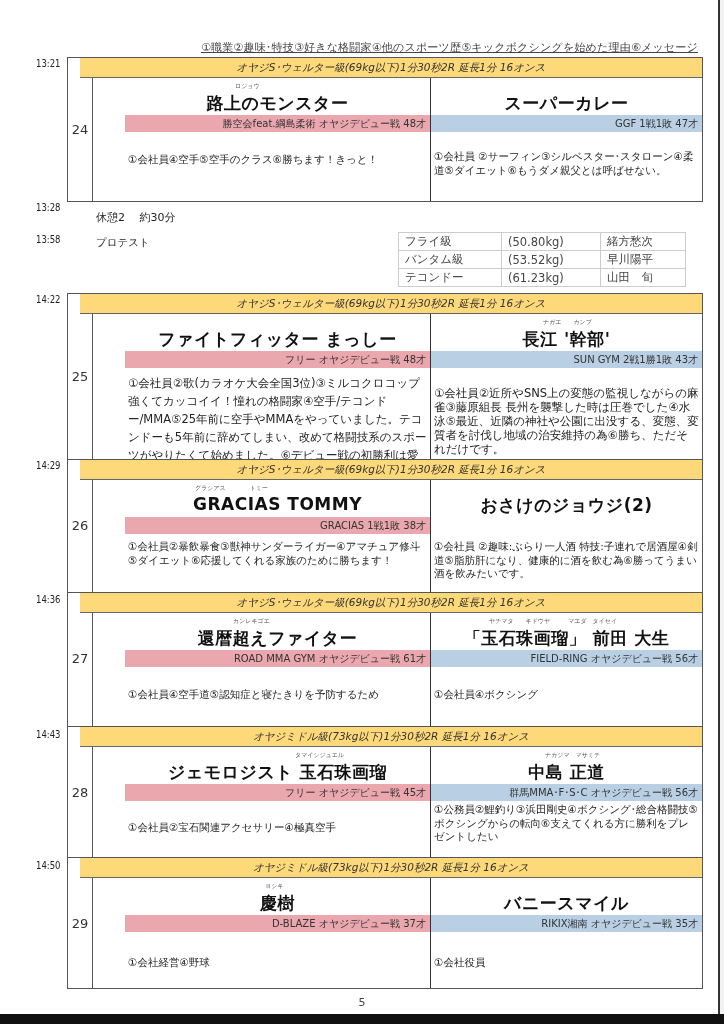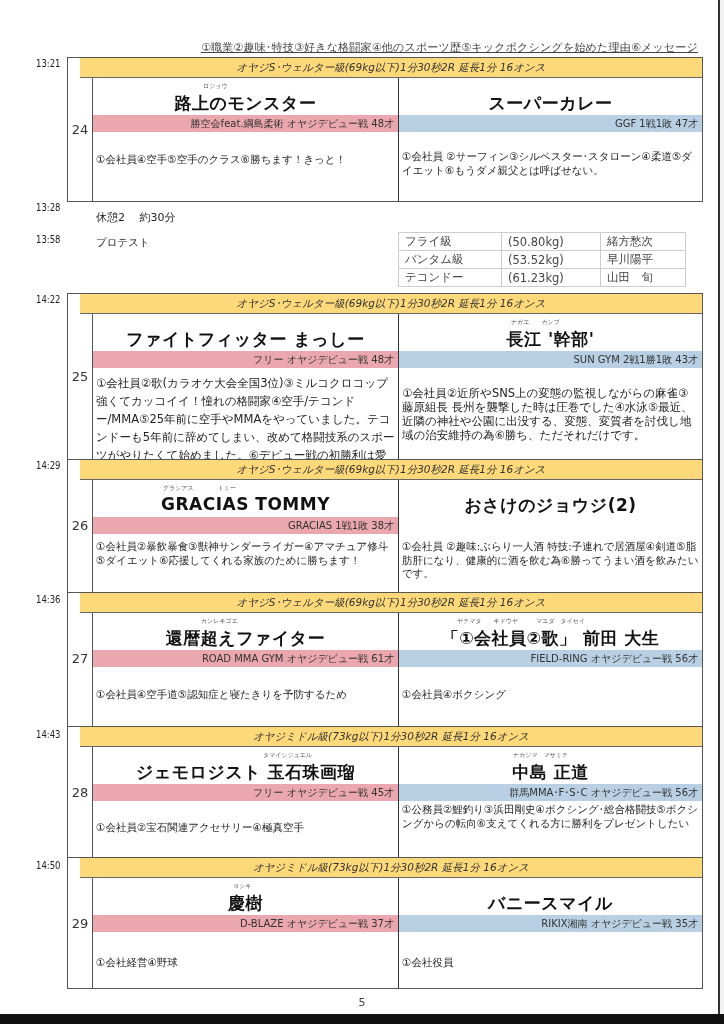--- a/index.html
+++ b/index.html
@@ -36,21 +36,21 @@
   .bout .num {
     position: absolute; left: 0; width: 24px; text-align: center;
     font-size: 13px; color: #333;
   }
   .bout .rule {
     position: absolute; left: 12px; right: 0; top: 0; height: 19px;
     background: #fdd97a; border-bottom: 1px solid #666;
     text-align: center; font-size: 10.5px; font-style: italic; line-height: 19px; color: #333;
   }
   .fighter {
-    position: absolute; top: 20px; bottom: 0;
+    position: absolute; top: 20px; bottom: 0; margin-left: 32px;
   }
   .fighter.red { left: 25px; width: 305px; border-right: 1px solid #333; }
   .fighter.blue { left: 331px; right: 0; }
   .fname {
     position: absolute; left: 0; right: 0; top: 14px; text-align: center;
     font-size: 17px; font-weight: bold; color: #111; letter-spacing: 0.5px;
     font-family: "DejaVu Sans", sans-serif;
   }
   .ruby {
     position: absolute; top: 4px; font-size: 6px; color: #555; white-space: nowrap;
@@ -179,21 +179,21 @@
   </div>
   <div class="rule">オヤジS･ウェルター級(69kg以下)1分30秒2R 延長1分 16オンス</div>
   <div class="fighter red">
     <div class="ruby" style="left:108px">カンレキゴエ</div>
     <div class="fname">還暦超えファイター</div>
     <div class="infobar">ROAD MMA GYM オヤジデビュー戦 61才</div>
     <div class="profile" style="top:75px">①会社員④空手道⑤認知症と寝たきりを予防するため</div>
   </div>
   <div class="fighter blue">
     <div class="ruby" style="left:58px">ヤチマタ　　キドウヤ　　　マエダ　タイセイ</div>
-    <div class="fname">「①会社員②歌」 前田 大生</div>
+    <div class="fname">「玉石珠画瑠」 前田 大生</div>
     <div class="infobar">FIELD-RING オヤジデビュー戦 56才</div>
     <div class="profile" style="top:75px">①会社員④ボクシング</div>
   </div>
 </div>
 
 <div class="time" style="top:729px">14:43</div>
 <div class="bout" style="top:726px;height:130px">
   <div class="numcol">
     <div class="num" style="top:58px">28</div>
   </div>

